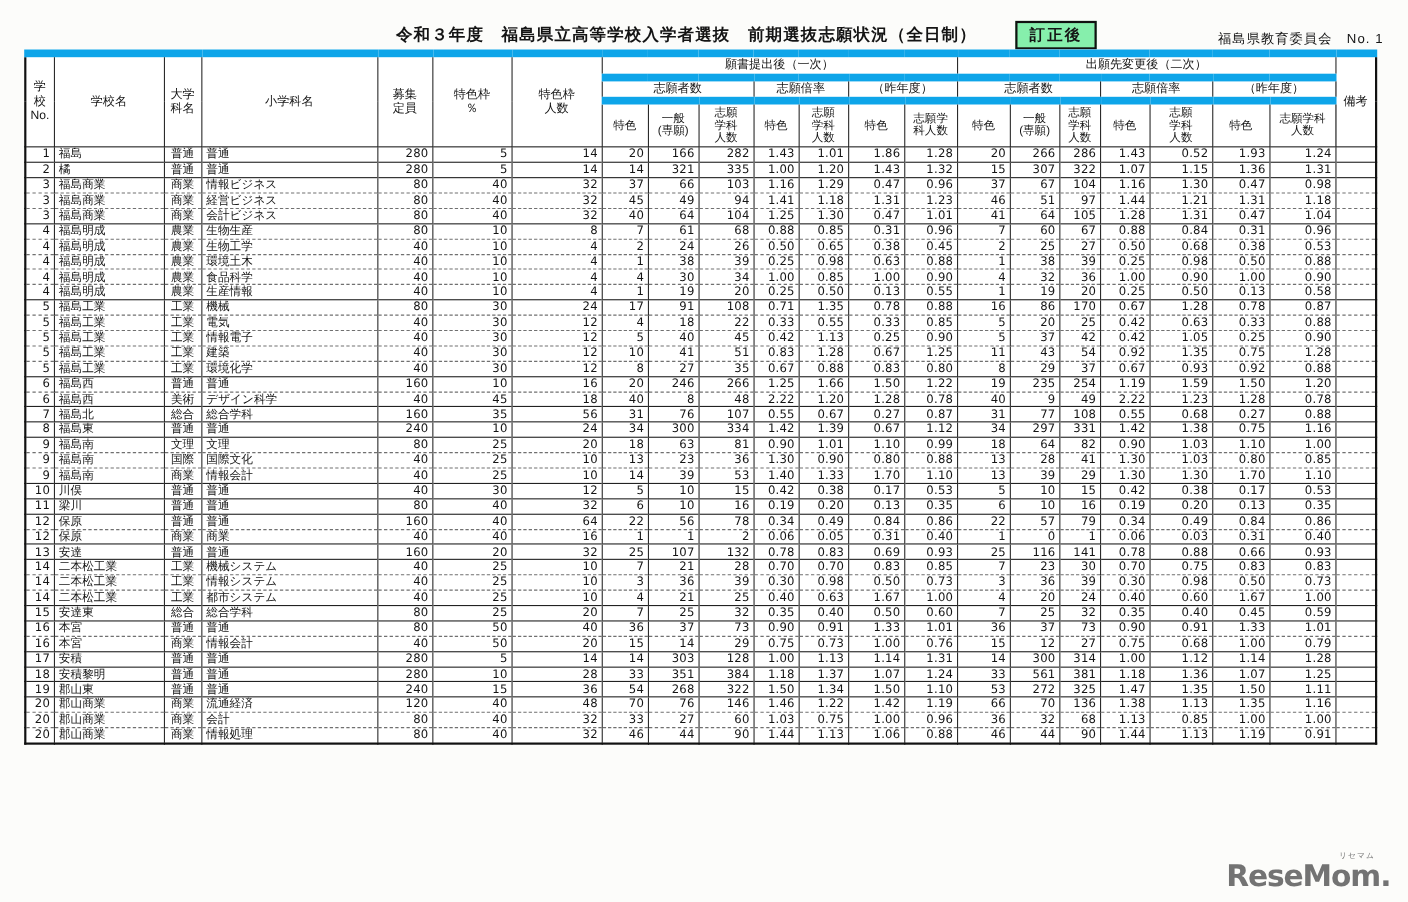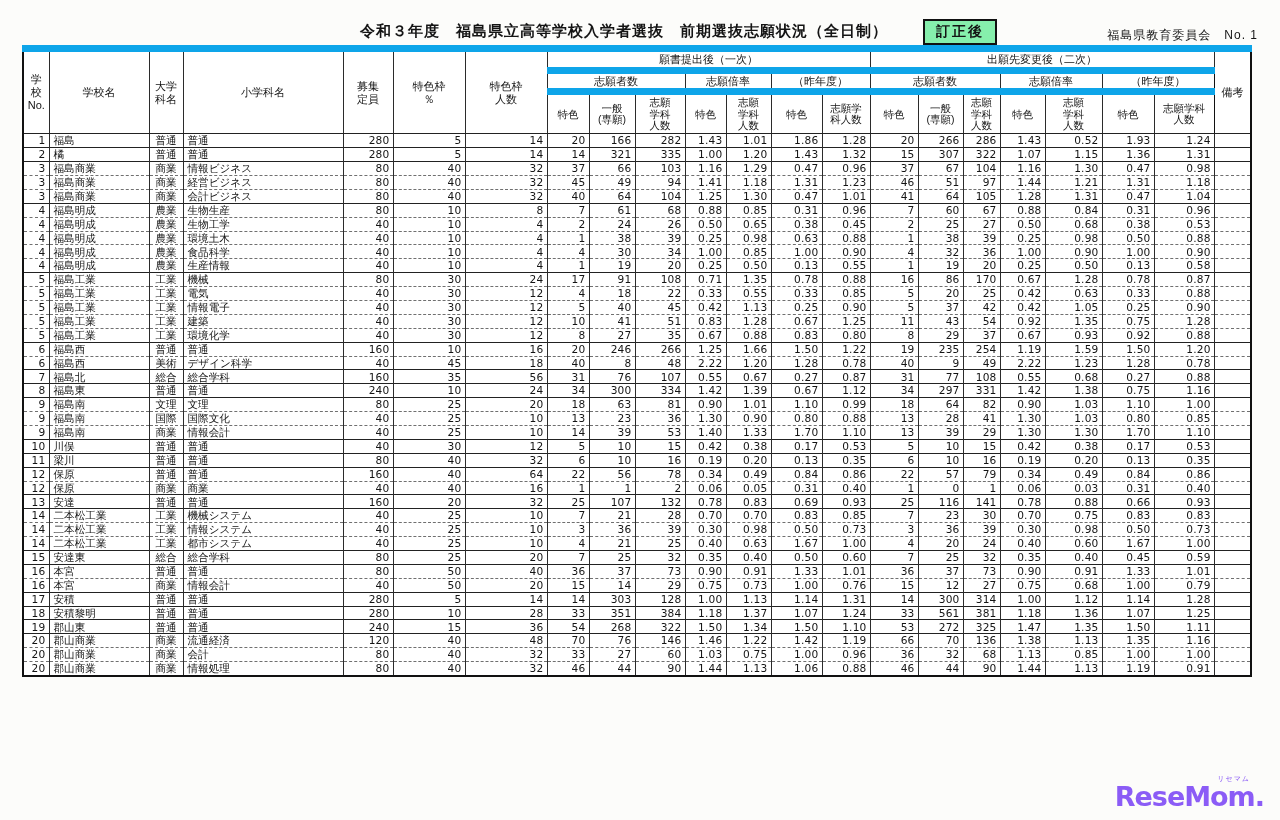--- a/index.html
+++ b/index.html
@@ -65,21 +65,21 @@
   tbody tr:first-child td { border-top: none; }
 
   .bL2 { border-left: 1.8px solid #111 !important; }
   td.num { text-align: right; font-family: "DejaVu Sans", sans-serif; letter-spacing: 0.2px; }
   td.name { text-align: left; padding-left: 4px; }
   td.dept { text-align: center; padding: 0 1px; }
 
   
   .logo {
     position: absolute; right: 16px; bottom: 10px;
-    color: #8b5cf6; text-align: right; line-height: 1;
+    color: #737373; text-align: right; line-height: 1;
   }
   .logo .ruby {
     display: block; font-size: 7px; letter-spacing: 1px;
     margin-right: 14px; margin-bottom: 1px; text-align: right;
   }
   .logo .word {
     font-size: 27px; font-weight: bold; letter-spacing: -1px;
     font-family: "DejaVu Sans", sans-serif;
   }
 </style>

